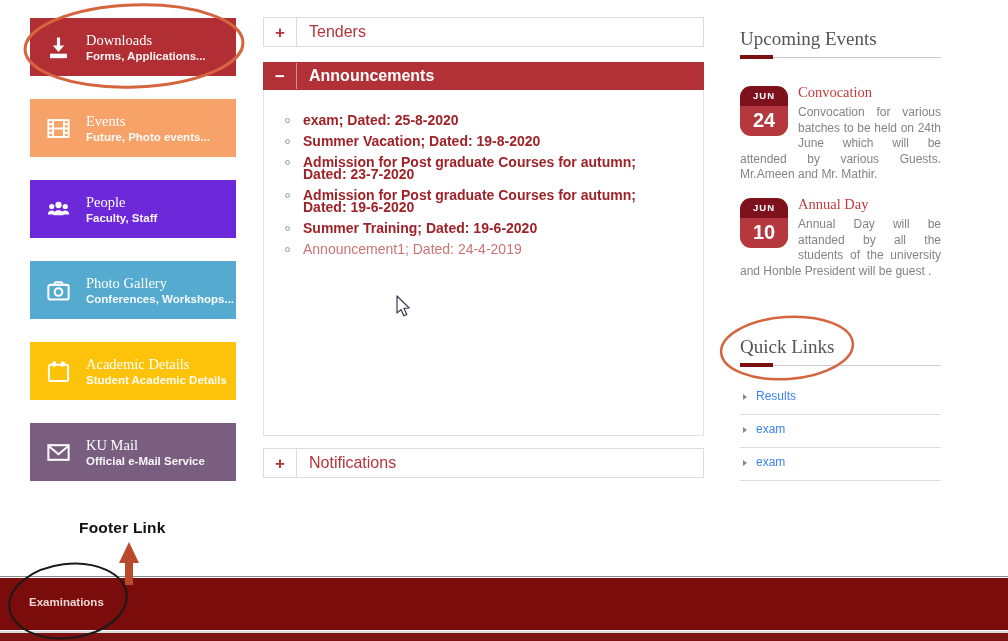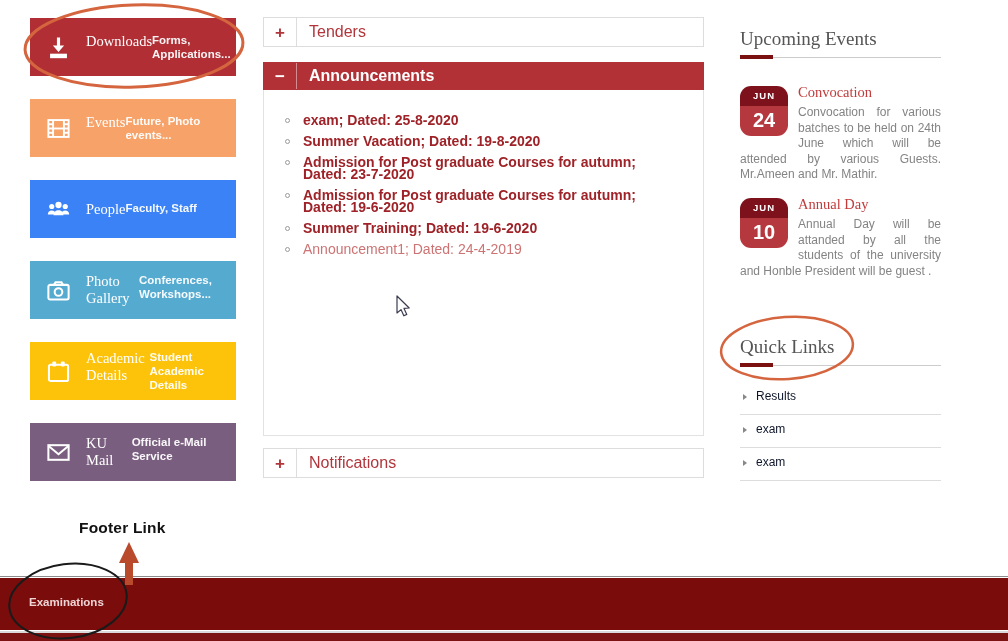--- a/index.html
+++ b/index.html
@@ -6,21 +6,21 @@
   html,body { width:1008px; height:641px; background:#fff; overflow:hidden;
               font-family:"Liberation Sans","DejaVu Sans",sans-serif; }
   .stage { position:relative; width:1008px; height:641px; background:#fff; }
 
   
   .sidebar { position:absolute; left:30px; top:18px; width:206px; }
   .tile { height:58px; margin-bottom:23px; display:flex; align-items:center;
           padding-left:15px; cursor:pointer; }
   .tile-icon { width:27px; height:27px; flex:0 0 27px; display:flex; }
   .tile-icon svg { width:100%; height:100%; }
-  .tile-text { margin-left:14px; display:flex; flex-direction:row; }
+  .tile-text { margin-left:14px; display:flex; flex-direction:column; }
   .tile-title { font-family:"Liberation Serif","DejaVu Serif",serif;
                 font-size:14.5px; color:#fff; line-height:17px; }
   .tile-sub { font-size:11.5px; color:#fff; line-height:14px; font-weight:600; opacity:.95; }
 
   
   .middle { position:absolute; left:263px; top:0; width:441px; }
   .acc-header { display:flex; align-items:stretch; height:30px; border:1px solid #ddd;
                 background:#fff; cursor:pointer; }
   .acc-header.open { background:#b13137; border-color:#b13137; height:28px; }
   .acc-toggle { width:33px; display:flex; align-items:center; justify-content:center;
@@ -57,21 +57,21 @@
   .date-month { height:20px; background:#7e121c; color:#fff; font-size:9.5px; font-weight:bold;
                 letter-spacing:1px; line-height:20px; }
   .date-day { height:30px; background:#b5383e; color:#fff; font-size:20px; font-weight:bold;
               line-height:29px; }
   .event-title { font-family:"Liberation Serif","DejaVu Serif",serif; font-size:14.5px;
                  color:#c13b3b; margin-bottom:4px; cursor:pointer; }
   .event-desc { font-size:12px; color:#848484; text-align:justify; line-height:15.5px; }
   #quicklinks-title { position:absolute; top:336px; left:0; }
   #rule-quicklinks { top:365px; }
   .qlinks { position:absolute; top:382px; left:0; width:201px; list-style:none; }
-  .qlink { padding:8px 0 11px 3px; border-bottom:1px solid #ddd; font-size:12px; color:#0f172a;
+  .qlink { padding:8px 0 11px 3px; border-bottom:1px solid #ddd; font-size:12px; color:#3b82f6;
            line-height:13px; cursor:pointer; display:flex; align-items:center; }
   .caret { width:0; height:0; border-left:4px solid #888; border-top:3.5px solid transparent;
            border-bottom:3.5px solid transparent; margin-right:9px; display:inline-block; }
 
   
   .footer-topline { position:absolute; left:0; top:576px; width:1008px; height:1px; background:#8b8b8b; }
   .footer-main { position:absolute; left:0; top:578px; width:1008px; height:52px; background:#7a0c0c; }
   .footer-link { position:absolute; left:29px; top:18px; font-size:11.5px; font-weight:bold;
                  color:#efd5d5; cursor:pointer; }
   .footer-sepline { position:absolute; left:0; top:631px; width:1008px; height:2px; background:#d9d9d9; }
@@ -117,21 +117,21 @@
             <line x1="16.8" y1="15.8" x2="21" y2="15.8"></line>
           <line x1="7.2" y1="12" x2="16.8" y2="12"></line>
         </svg>
       </span>
       <span class="tile-text">
         <span class="tile-title">Events</span>
         <span class="tile-sub">Future, Photo events...</span>
       </span>
     </div>
 
-    <div class="tile" style="background: #3b82f6;">
+    <div class="tile" style="background: #6d28d9;">
       <span class="tile-icon">
         <svg viewBox="0 0 24 24" fill="#fff">
           <circle cx="6" cy="9.3" r="2.3"></circle>
             <path d="M2.5 16.5c0-2.2 1.6-3.6 3.5-3.6s3.5 1.4 3.5 3.6z"></path>
           <circle cx="18" cy="9.3" r="2.3"></circle>
             <path d="M14.5 16.5c0-2.2 1.6-3.6 3.5-3.6s3.5 1.4 3.5 3.6z"></path>
           <circle cx="12" cy="8" r="2.8"></circle>
             <path d="M7.6 17c0-2.7 2-4.4 4.4-4.4s4.4 1.7 4.4 4.4z"></path>
         </svg>
       </span>

